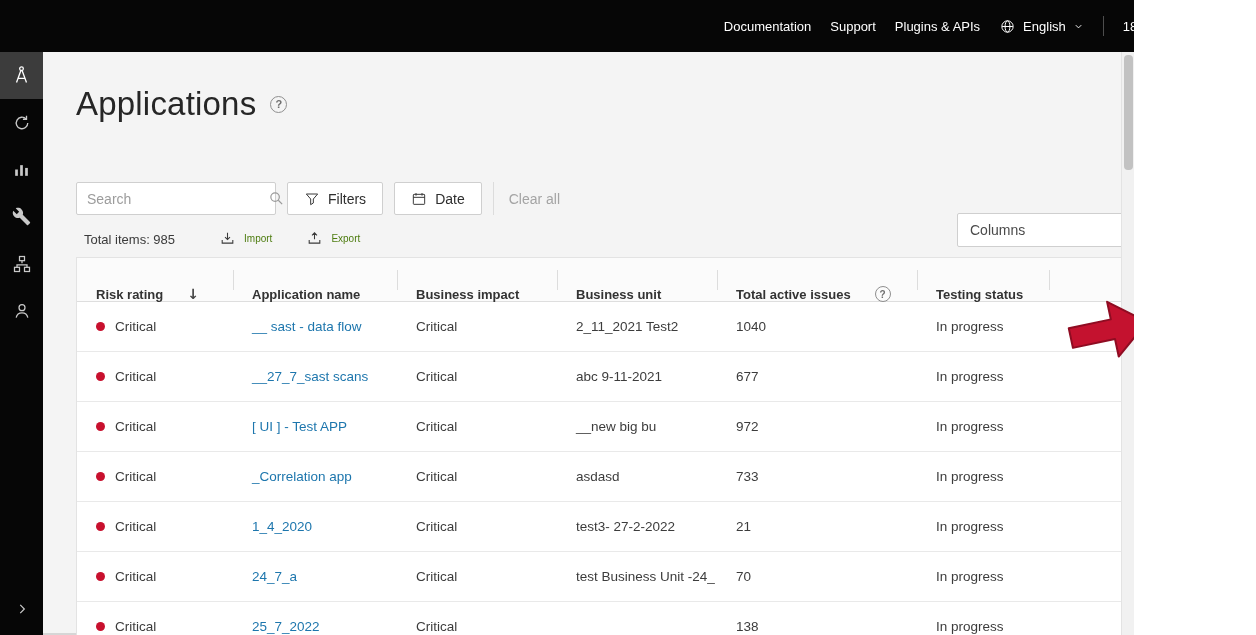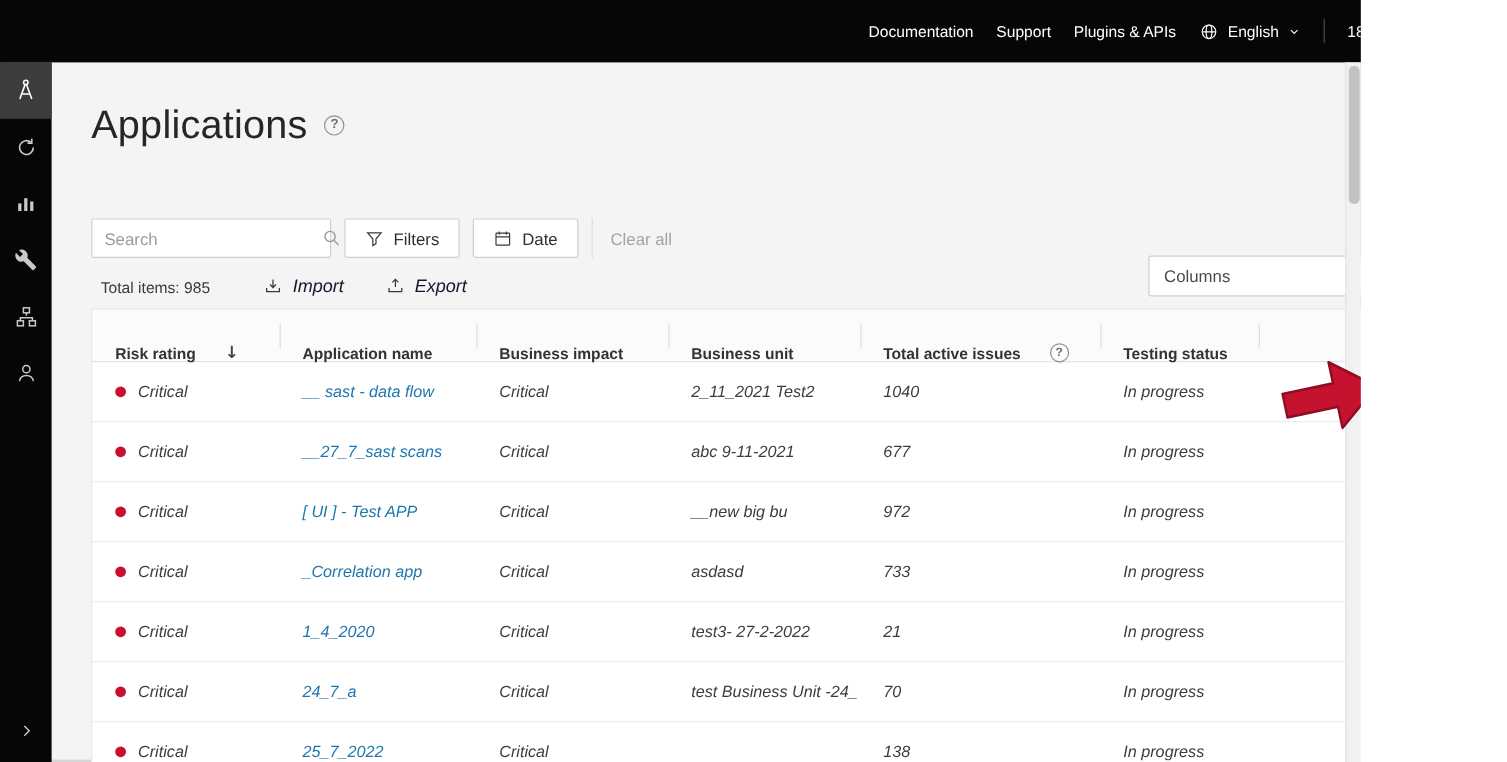--- a/index.html
+++ b/index.html
@@ -49,39 +49,39 @@
                       font-family:"Liberation Sans",sans-serif; background:transparent; }
   .search-box input::placeholder { color:#9c9c9c; }
   .btn-light { height:33px; background:#fff; border:1px solid #cfcfcf; border-radius:2px;
                display:flex; align-items:center; gap:8px; padding:0 16px; font-size:14px;
                color:#2e2e2e; cursor:pointer; }
   .tb1-sep { width:1px; height:33px; background:#dcdcdc; }
   .clear-all { font-size:14px; color:#a4a4a4; cursor:pointer; padding-left:4px; }
 
   .toolbar2 { position:absolute; left:41px; right:34px; top:161px; height:34px; display:flex; align-items:flex-end; }
   .total-items { font-size:13px; color:#3a3a3a; }
-  .io-btn { display:flex; align-items:center; gap:8px; font-size:15px; color:#0f172a; cursor:pointer;font-style:italic; }
+  .io-btn { display:flex; align-items:center; gap:8px; font-size:10px; color:#4d7c0f; cursor:pointer; }
   .io-import { margin-left:44px; }
   .io-export { margin-left:34px; }
   .spacer { flex:1; }
   .columns-select { width:252px; height:34px; background:#fff; border:1px solid #cfcfcf; border-radius:2px;
                     display:flex; align-items:center; justify-content:space-between; padding:0 12px;
                     font-size:14px; color:#4a4a4a; cursor:pointer; }
 
   
   .table { position:absolute; left:33px; right:34px; top:205px; background:#fff; border:1px solid #e3e3e3; }
   .thead, .trow { display:grid; grid-template-columns:156px 164px 160px 160px 200px 132px auto; align-items:center; }
   .thead { height:44px; background:#fbfbfb; border-bottom:1px solid #dedede; }
   .th { position:relative; height:44px; display:flex; align-items:flex-end; gap:24px; padding-left:19px;
         font-size:13px; font-weight:600; color:#333; cursor:pointer; }
   .th:not(:first-child)::before { content:""; position:absolute; left:0; top:12px; height:20px; width:1px; background:#ddd; }
   .sort-arrow { font-family:"DejaVu Sans",sans-serif; font-size:14px; color:#444; }
   .th .help-circle { width:16px; height:16px; font-size:10px; }
   .trow { height:50px; border-bottom:1px solid #e9e9e9; background:#fff; }
-  .cell { padding-left:19px; font-size:13.5px; color:#3c3c3c; white-space:nowrap; overflow:hidden;font-style:italic; }
+  .cell { padding-left:19px; font-size:13.5px; color:#3c3c3c; white-space:nowrap; overflow:hidden; }
   .risk-cell { display:flex; align-items:center; gap:10px; }
   .dot { width:9px; height:9px; border-radius:50%; background:#c8102e; flex:0 0 auto; }
   .applink { color:#1d76ad; text-decoration:none; cursor:pointer; }
   .actions-cell { display:flex; justify-content:flex-end; padding-right:26px; }
   .edit-btn { cursor:pointer; display:flex; }
 
   
   .annotation-arrow { position:absolute; left:1066px; top:292px; width:86px; height:76px; z-index:10; pointer-events:none; }
 
   svg { display:block; }

